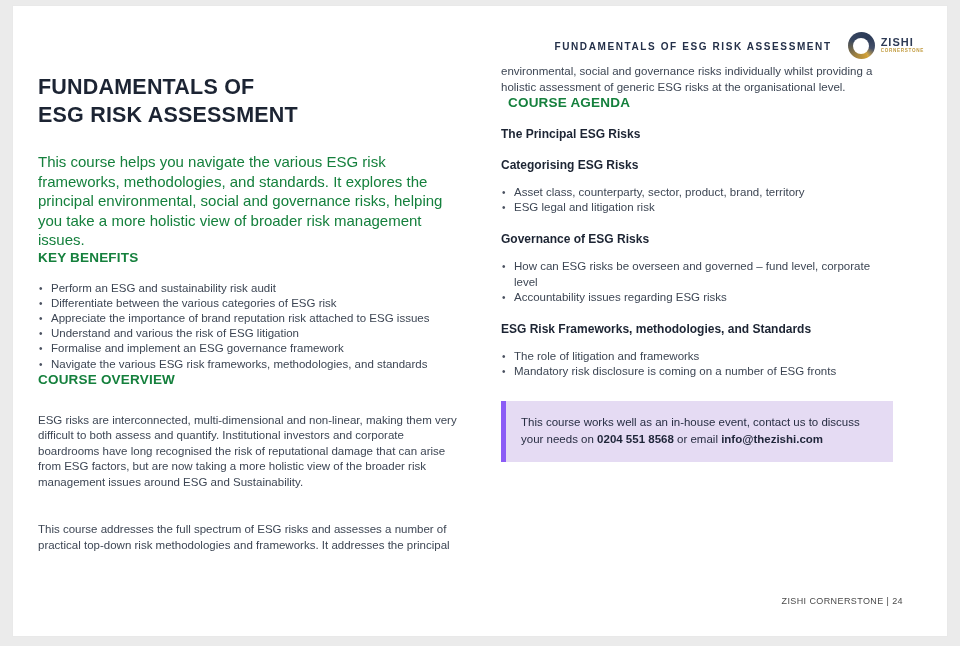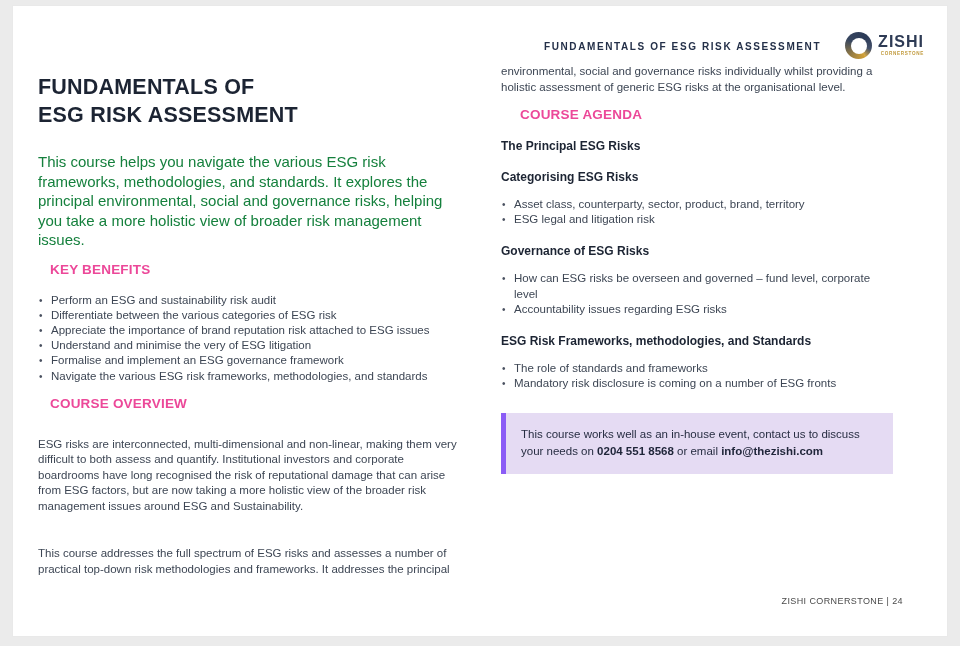--- a/index.html
+++ b/index.html
@@ -13,60 +13,60 @@
     position: absolute;
     left: 12px; right: 12px; top: 5px; bottom: 9px;
     background: #ffffff;
     border: 1px solid #e9e9e9;
     overflow: hidden;
   }
 
   
   .header {
     position: absolute; top: 26px; right: 23px;
-    display: flex; align-items: center; gap: 24px;
+    display: flex; align-items: center; gap: 16px;
   }
   .doc-title {
     font-size: 10px; font-weight: 700; letter-spacing: 1.6px;
     color: #243049; white-space: nowrap; padding-top: 2px;
   }
   .logo { display: flex; align-items: center; gap: 6px; }
   .logo-ring {
     width: 27px; height: 27px; border-radius: 50%;
     background: conic-gradient(from 150deg, #d2a035, #9a7f42 18%, #36455f 42%, #2b3a57 70%, #44506a 88%, #d9ab44);
     position: relative;
   }
   .logo-ring::after {
     content: ""; position: absolute; inset: 5.5px;
     background: #ffffff; border-radius: 50%;
   }
   .logo-text { display: flex; flex-direction: column; line-height: 1; }
   .logo-brand {
-    font-size: 16px; font-weight: 600; letter-spacing: 1px; color: #2e3b55;
+    font-size: 11px; font-weight: 600; letter-spacing: 1px; color: #2e3b55;
   }
   .logo-sub {
     font-size: 4.6px; font-weight: 700; letter-spacing: 0.7px;
     color: #c19a3d; margin-top: 1.5px; align-self: flex-end;
   }
 
   
   .col-left  { position: absolute; left: 25px;  top: 67px; width: 424px; }
   .col-right { position: absolute; left: 488px; top: 58px; width: 392px; }
 
   h1.page-title {
     margin: 0; font-size: 21.5px; line-height: 28px;
     font-weight: 700; color: #1c2433; letter-spacing: 0.2px;
   }
   .intro {
     margin: 23px 0 0 0; font-size: 15px; line-height: 19.5px;
     color: #15803d;
   }
   h2.section-heading {
-    margin: 12px; font-size: 13.5px; font-weight: 700;
-    color: #ec4899; letter-spacing: 0.2px;
+    margin: 0; font-size: 13.5px; font-weight: 700;
+    color: #15803d; letter-spacing: 0.2px;
   }
   .kb-heading { margin-top: 27px; }
   .co-heading { margin-top: 24px; }
 
   ul.bullets {
     list-style: none; margin: 16px 0 0 0; padding: 0;
     font-size: 11.5px; line-height: 15.2px; color: #3d4654;
   }
   ul.bullets li { position: relative; padding-left: 13px; }
   ul.bullets li::before {
@@ -125,21 +125,21 @@
       <span>ESG RISK ASSESSMENT</span>
     </h1>
 
     <p class="intro">This course helps you navigate the various ESG risk frameworks, methodologies, and standards. It explores the principal environmental, social and governance risks, helping you take a more holistic view of broader risk management issues.</p>
 
     <h2 class="section-heading kb-heading">KEY BENEFITS</h2>
     <ul class="bullets">
       <li>Perform an ESG and sustainability risk audit</li>
       <li>Differentiate between the various categories of ESG risk</li>
       <li>Appreciate the importance of brand reputation risk attached to ESG issues</li>
-      <li>Understand and minimise the very of ESG litigation</li>
+      <li>Understand and various the risk of ESG litigation</li>
       <li>Formalise and implement an ESG governance framework</li>
       <li>Navigate the various ESG risk frameworks, methodologies, and standards</li>
     </ul>
 
     <h2 class="section-heading co-heading">COURSE OVERVIEW</h2>
     <p class="body-para co-p1">ESG risks are interconnected, multi-dimensional and non-linear, making them very difficult to both assess and quantify. Institutional investors and corporate boardrooms have long recognised the risk of reputational damage that can arise from ESG factors, but are now taking a more holistic view of the broader risk management issues around ESG and Sustainability.</p>
     <p class="body-para co-p2">This course addresses the full spectrum of ESG risks and assesses a number of practical top-down risk methodologies and frameworks. It addresses the principal</p>
   </div>
 
   <div class="col-right">
@@ -156,21 +156,21 @@
     </ul>
 
     <h3 class="sub-heading">Governance of ESG Risks</h3>
     <ul class="bullets">
       <li>How can ESG risks be overseen and governed – fund level, corporate level</li>
       <li>Accountability issues regarding ESG risks</li>
     </ul>
 
     <h3 class="sub-heading">ESG Risk Frameworks, methodologies, and Standards</h3>
     <ul class="bullets">
-      <li>The role of standards and frameworks</li>
+      <li>The role of litigation and frameworks</li>
       <li>Mandatory risk disclosure is coming on a number of ESG fronts</li>
     </ul>
 
     <div class="callout">
       <span>This course works well as an in-house event, contact us to discuss your needs on </span><b>0204 551 8568</b><span> or email </span><b>info@thezishi.com</b>
     </div>
   </div>
 
   <div class="footer">ZISHI CORNERSTONE | 24</div>
 

